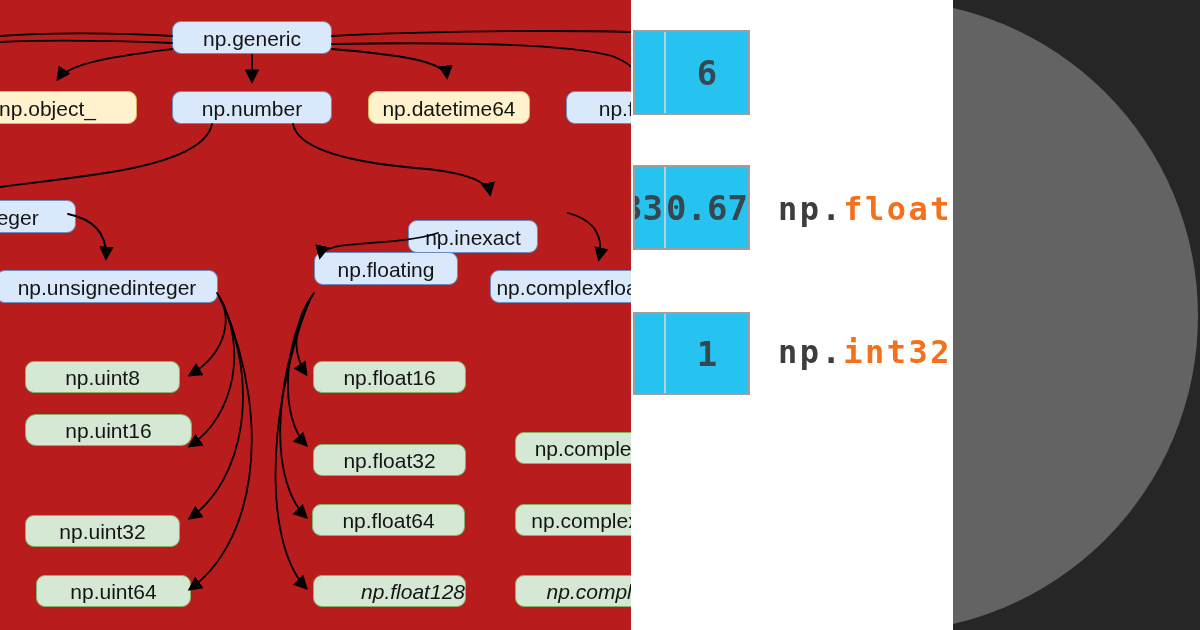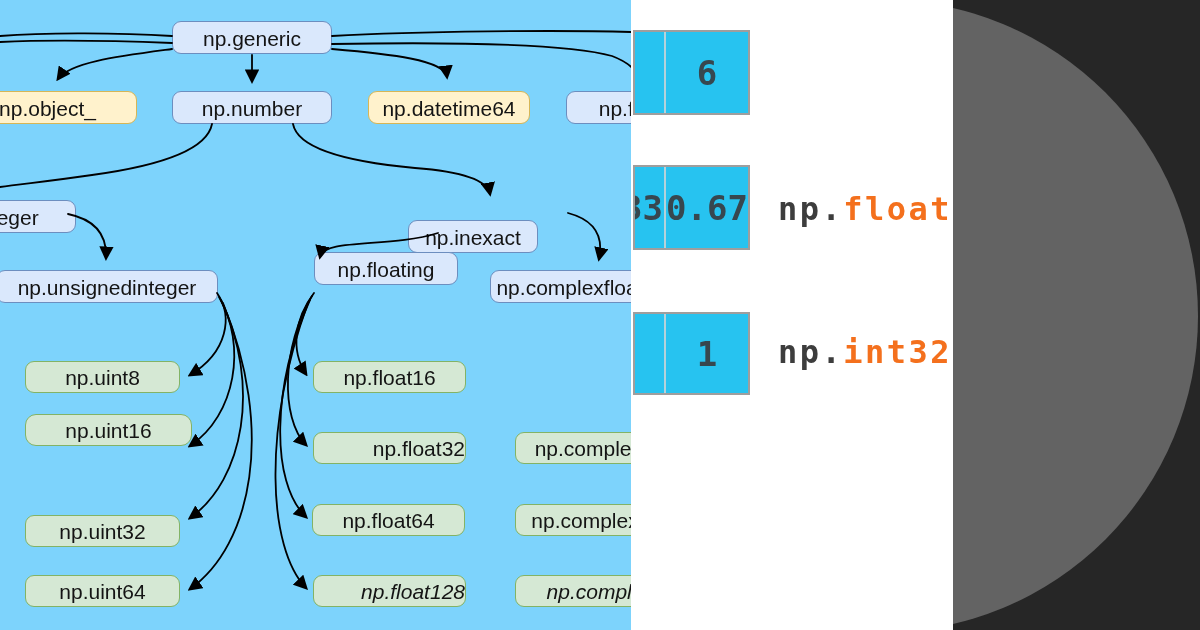--- a/index.html
+++ b/index.html
@@ -1,20 +1,20 @@
 <!DOCTYPE html>
 <html><head>
 <meta charset="utf-8">
 <style>
   html,body{margin:0;padding:0;background:#ffffff;}
   #canvas{position:relative;width:1200px;height:630px;overflow:hidden;background:#ffffff;
           font-family:"Liberation Sans", sans-serif;}
 
   
-  #diagram{position:absolute;left:0;top:0;width:631px;height:630px;overflow:hidden;background:#7dd3fc;}
+  #diagram{position:absolute;left:0;top:0;width:631px;height:630px;overflow:hidden;background:#b91c1c;}
   .node{position:absolute;height:33px;line-height:33px;text-align:center;
         border-radius:9px;border:1.6px solid #6c8ebf;background:#dae8fc;
         font-size:21px;color:#141414;white-space:nowrap;box-sizing:border-box;}
   .node.yellow{background:#fff2cc;border-color:#d6b656;}
   .node.green{background:#d5e8d4;border-color:#82b366;height:32px;line-height:32px;}
   .node.italic{font-style:italic;text-align:right;}
   #arrows{position:absolute;left:0;top:0;pointer-events:none;}
 
   
   .arraybox{position:absolute;left:633px;width:117px;display:flex;
@@ -53,24 +53,24 @@
     <div class="node" style="left:-92px;top:200px;width:168px;">np.integer</div>
     <div class="node" style="left:408px;top:200px;width:130px;margin-top:20px;">np.inexact</div>
 
     <div class="node" style="left:-4px;top:270px;width:222px;">np.unsignedinteger</div>
     <div class="node" style="left:314px;top:252px;width:144px;">np.floating</div>
     <div class="node" style="left:490px;top:270px;width:188px;">np.complexfloating</div>
 
     <div class="node green" style="left:25px;top:361px;width:155px;">np.uint8</div>
     <div class="node green" style="left:25px;top:414px;width:167px;border-radius:11px;">np.uint16</div>
     <div class="node green" style="left:25px;top:504px;width:155px;margin-top:11px;">np.uint32</div>
-    <div class="node green" style="left:25px;top:575px;width:155px;">np.uint64</div>
+    <div class="node green" style="left:36px;top:575px;width:155px;">np.uint64</div>
 
     <div class="node green" style="left:313px;top:361px;width:153px;">np.float16</div>
-    <div class="node green" style="left:313px;top:432px;width:153px;text-align:right;">np.float32</div>
+    <div class="node green" style="left:313px;top:444px;width:153px;">np.float32</div>
     <div class="node green" style="left:312px;top:504px;width:153px;">np.float64</div>
     <div class="node green italic" style="left:313px;top:575px;width:153px;">np.float128</div>
 
     <div class="node green" style="left:515px;top:432px;width:170px;">np.complex64</div>
     <div class="node green" style="left:515px;top:504px;width:175px;">np.complex128</div>
     <div class="node green italic" style="left:515px;top:575px;width:175px;">np.complex256</div>
 
     <svg id="arrows" width="631" height="630" viewBox="0 0 631 630">
       <defs>
         <marker id="ah" viewBox="0 0 10 10" refX="8" refY="5" markerWidth="8" markerHeight="8" orient="auto-start-reverse">

